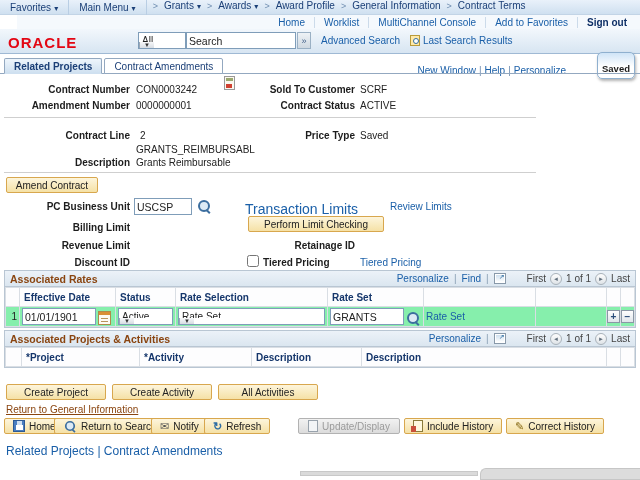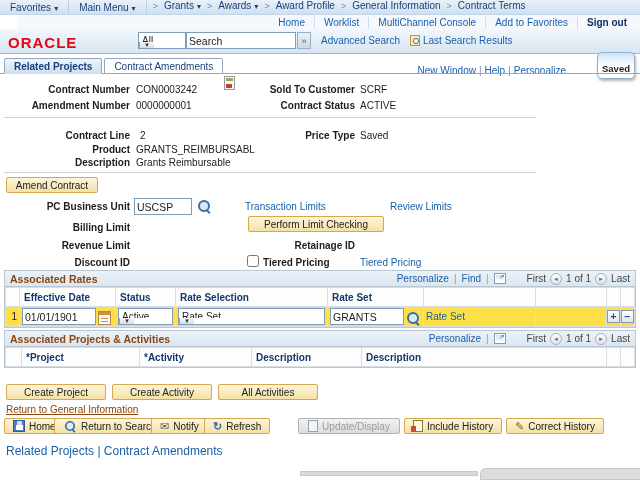--- a/index.html
+++ b/index.html
@@ -98,21 +98,21 @@
   .grid-head { height:16px; background:linear-gradient(#ecf2f8,#dbe6f0); display:flex; align-items:center;
     padding:0 5px; border-bottom:1px solid #b9c6d3; }
   .grid-title { font-weight:bold; color:#8a4510; font-size:10.5px; white-space:nowrap; }
   .grid-ctrl { margin-left:auto; display:flex; align-items:center; gap:5px; font-size:10px; }
   .pipe::after { content:"|"; color:#8ba0b5; }
   .pager { display:flex; align-items:center; gap:4px; color:#444; margin-left:16px; }
   .pgc { width:12px; height:12px; border-radius:50%; border:1px solid #a9b2ba; cursor:pointer;
     background:linear-gradient(#fdfdfd,#dfe4e8); display:inline-flex; align-items:center; justify-content:center;
     color:#62707e; font-size:6px; line-height:1; }
   .pgc-prev::after { content:"◄"; } .pgc-next::after { content:"►"; }
-  table.gt { border-collapse:collapse; width:100%; background:#fde047; table-layout:fixed; }
+  table.gt { border-collapse:collapse; width:100%; background:#86efac; table-layout:fixed; }
   .gt th { border:1px solid #d9dee4; background:#fdfdfe; color:#15366b; font-size:10px;
     font-weight:bold; text-align:left; padding:3px 4px; height:19px; overflow:hidden; white-space:nowrap; }
   .gt td { border:1px solid #d9dee4; font-size:10px; padding:1px 2px; height:20px;
     color:#222; vertical-align:middle; overflow:hidden; white-space:nowrap; }
   .rownum { text-align:right; }
   .pmcell { text-align:center; padding:0 !important; }
   .pm { width:13px; height:13px; border:1px solid #8a97a5; background:linear-gradient(#fff,#dfe5ea);
     display:inline-flex; align-items:center; justify-content:center; font-size:10px; font-weight:bold;
     color:#2a4d7a; line-height:1; cursor:pointer; }
   .pm-plus::after { content:"+"; } .pm-minus::after { content:"−"; }
@@ -212,34 +212,33 @@
   <span class="fl lbl-r" style="top:46px">Contract Status</span>
   <span class="fv" style="left:360px; top:46px">ACTIVE</span>
 
   <div class="hrline" style="top:63px"></div>
 
   <span class="fl lbl-l" style="top:76px">Contract Line</span>
   <span class="fv" style="left:140px; top:76px">2</span>
   <span class="fl lbl-r" style="top:76px">Price Type</span>
   <span class="fv" style="left:360px; top:76px">Saved</span>
 
-  <span class="fl lbl-l" style="top:90px">Product</span>
   <span class="fv" style="left:136px; top:90px">GRANTS_REIMBURSABL</span>
   <span class="fl lbl-l" style="top:103px">Description</span>
   <span class="fv" style="left:136px; top:103px">Grants Reimbursable</span>
 
   <div class="hrline" style="top:118px"></div>
 
   <button class="btn abs" style="left:6px; top:123px; width:92px">Amend Contract</button>
 
   
   <span class="fl lbl-l" style="top:147px">PC Business Unit</span>
   <input class="inp abs" style="left: 134px; top: 144px; width: 58px;" value="USCSP">
   <span class="lk abs" style="left:195px; top:145px"></span>
-  <a class="lnk abs" style="left:245px; top:147px; font-size:10px">Transaction Limits</a>
+  <a class="lnk abs" style="left:245px; top:147px; font-size:14px">Transaction Limits</a>
   <a class="lnk abs" style="left:390px; top:147px; font-size:10px">Review Limits</a>
 
   <span class="fl lbl-l" style="top:168px">Billing Limit</span>
   <button class="btn abs" style="left:248px; top:162px; width:136px">Perform Limit Checking</button>
 
   <span class="fl lbl-l" style="top:186px">Revenue Limit</span>
   <span class="fl lbl-r" style="top:186px">Retainage ID</span>
 
   <span class="fl lbl-l" style="top:203px">Discount ID</span>
   <input type="checkbox" class="abs" style="left: 247px; top: 201px;">

